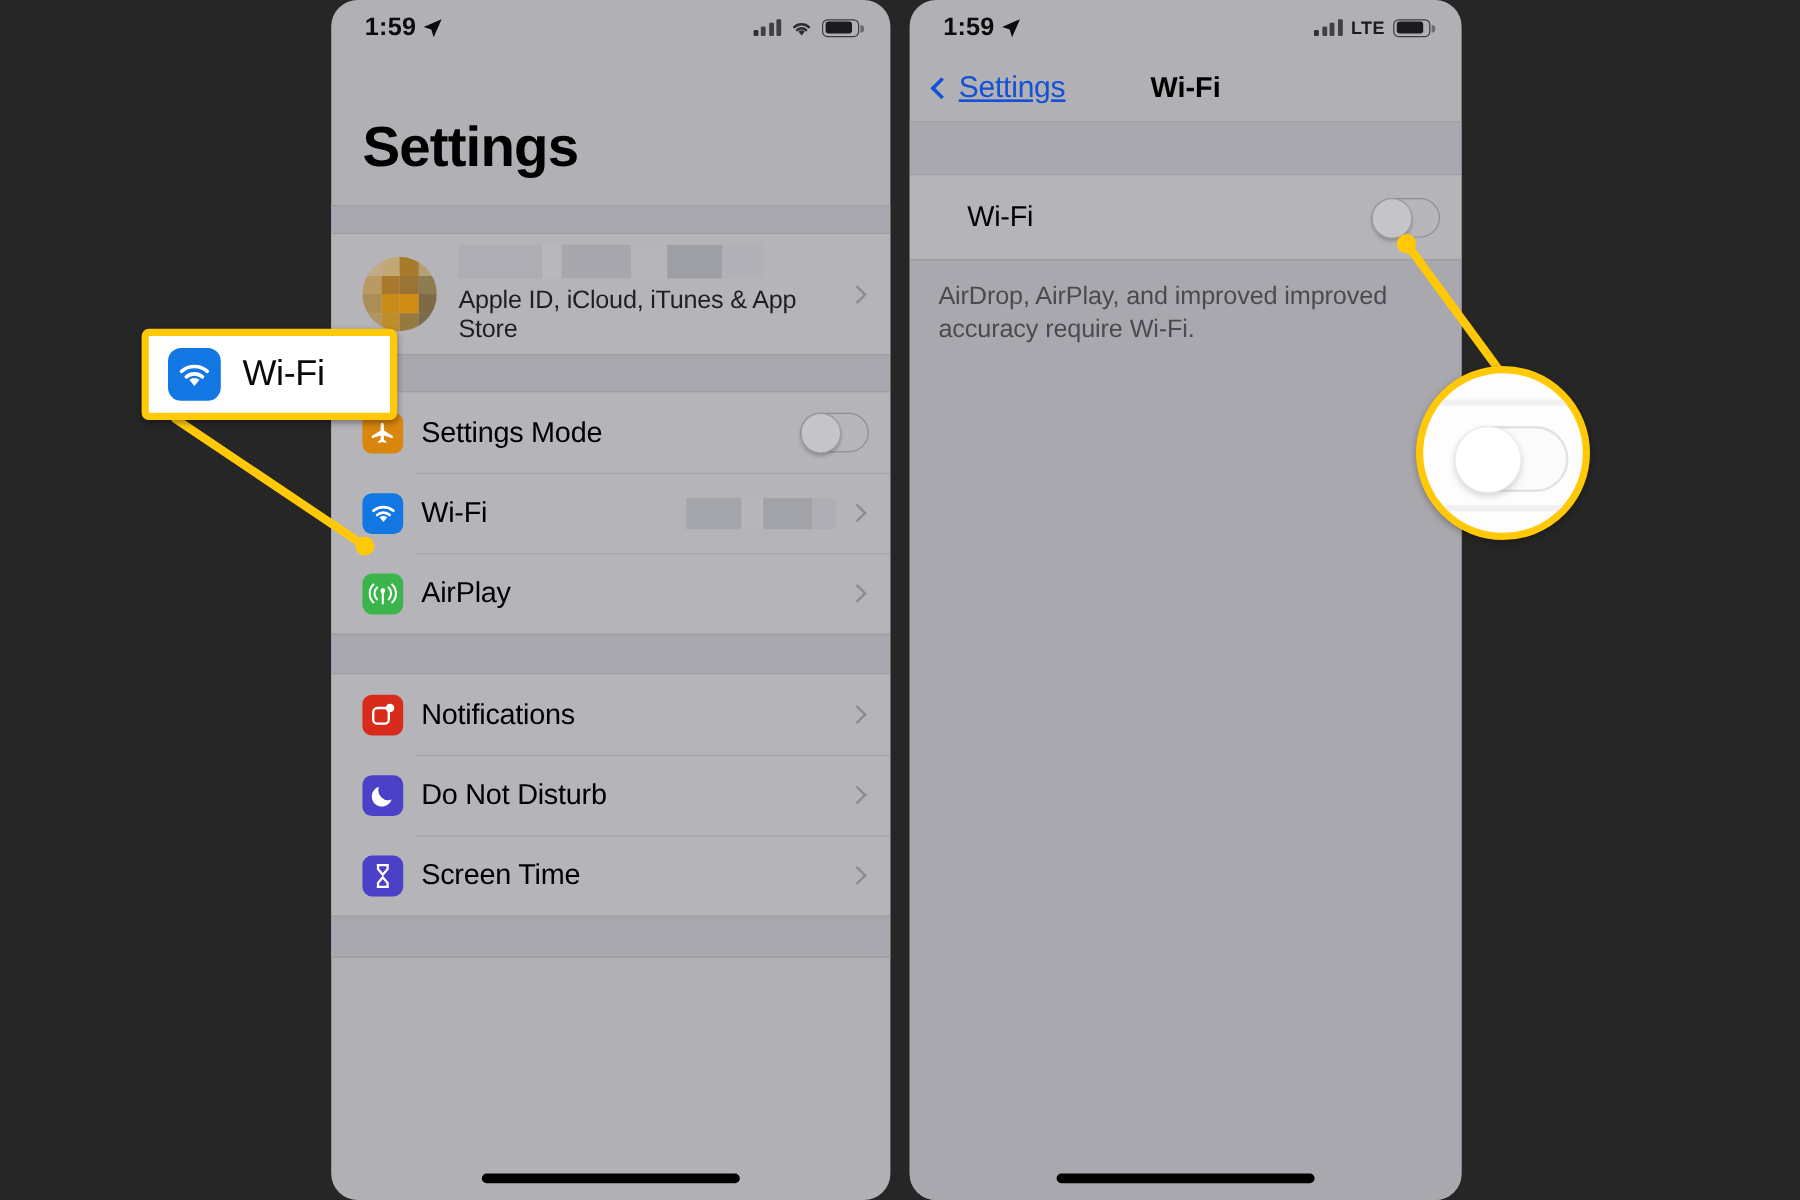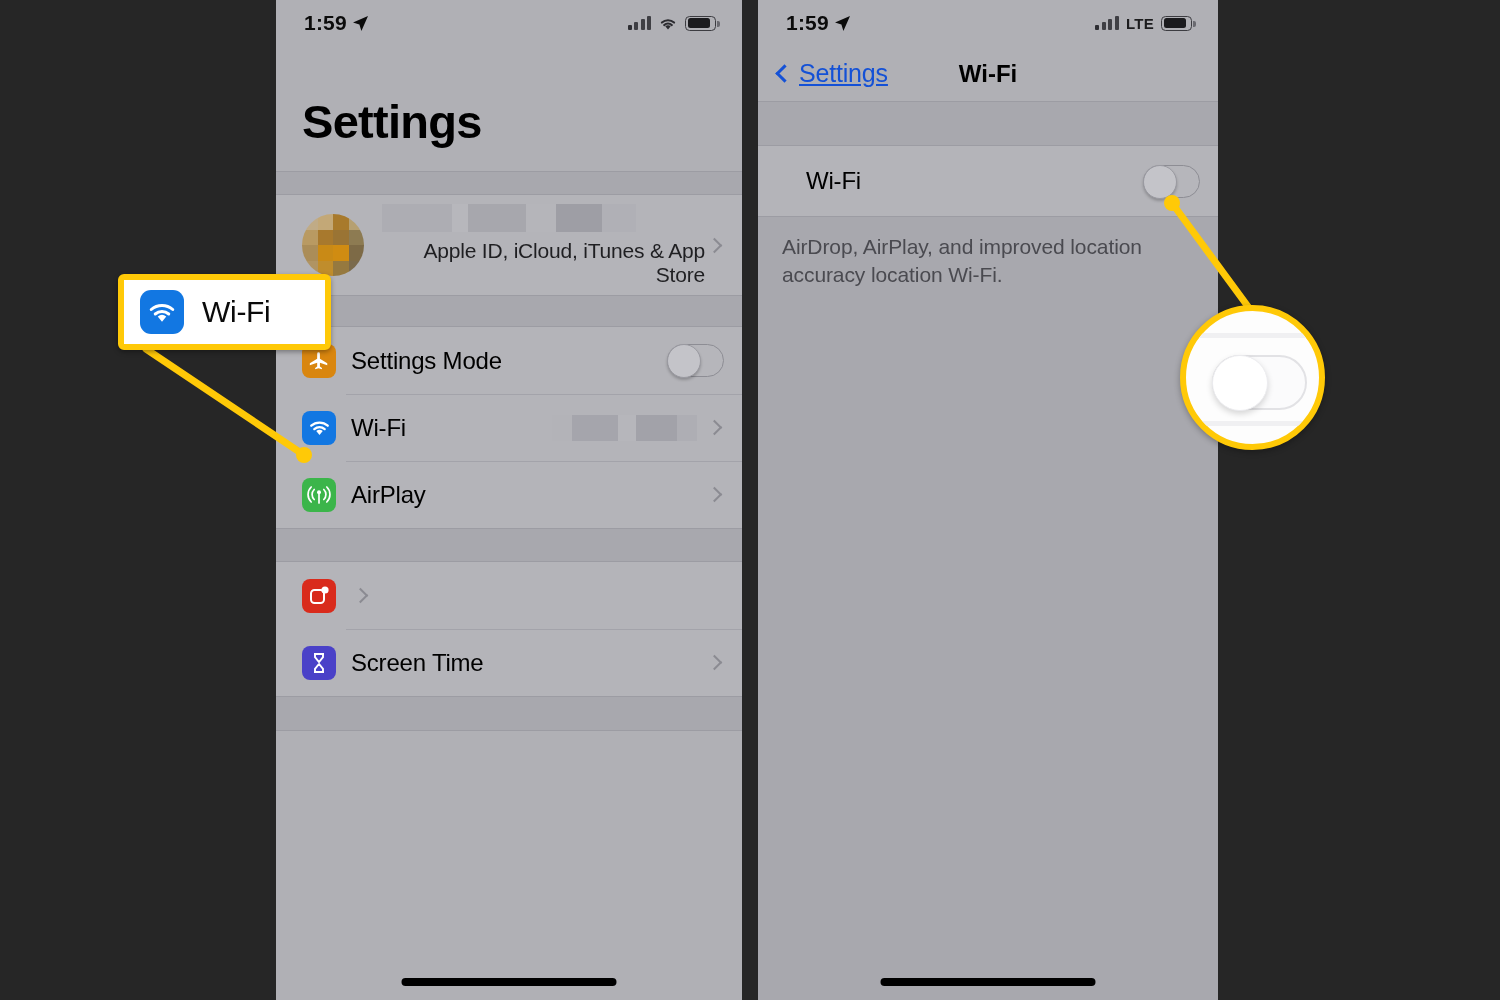--- a/index.html
+++ b/index.html
@@ -9,20 +9,21 @@
     font-family: "Liberation Sans", sans-serif;
     overflow: hidden;
   }
   .stage { position: relative; width: 1500px; height: 1000px; background: #262626; }
 
   
   .phone {
     position: absolute; top: 0; height: 1000px;
     background: #b0b0b5;
     overflow: hidden;
+    border-radius: 22px;
   }
   #phone-left  { left: 276px; width: 466px; }
   #phone-right { left: 758px; width: 460px; }
 
   
   .statusbar {
     height: 46px; position: relative;
     display: flex; align-items: center; justify-content: space-between;
     padding: 0 26px 0 28px;
   }
@@ -84,21 +85,21 @@
   
   .account-row { min-height: 100px; align-items: center; }
   .avatar {
     width: 62px; height: 62px; border-radius: 50%; flex: 0 0 62px; margin-right: 18px;
     overflow: hidden; display: grid; grid-template-columns: repeat(4,1fr); grid-template-rows: repeat(4,1fr);
   }
   .avatar i { display:block; }
   .account-text { flex: 1 1 auto; }
   .acct-name { display: flex; height: 28px; margin-bottom: 7px; }
   .acct-name span { display:block; }
-  .acct-sub { font-size: 21px; color: #1f1f22; letter-spacing: -.2px; text-align: right; }
+  .acct-sub { font-size: 21px; color: #1f1f22; letter-spacing: -.2px; }
 
   
   .toggle {
     position: relative; width: 57px; height: 33px; border-radius: 17px;
     border: 1.5px solid #8d8d94; background: #b6b6bb; flex: 0 0 57px;
   }
   .toggle .knob {
     position: absolute; top: -1px; left: -1px; width: 34px; height: 34px; border-radius: 50%;
     background: #c4c4c9; border: 1px solid #9a9aa1;
     box-shadow: 0 2px 3px rgba(0,0,0,.22);
@@ -290,24 +291,34 @@
 
     <div class="group">
 
       <div class="row">
         <span class="row-icon" style="background:#d92b1c">
           <svg width="24" height="24" viewBox="0 0 24 24">
             <rect x="4" y="6" width="13" height="13" rx="3.5" fill="none" stroke="#fff" stroke-width="2"></rect>
             <circle cx="18" cy="6" r="3.6" fill="#fff"></circle>
           </svg>
         </span>
-        <span class="chev"></span>
-      </div>
-
-
+        <span class="row-label">Notifications</span>
+        <span class="chev"></span>
+      </div>
+
+
+      <div class="row">
+        <span class="row-icon" style="background:#4a41c8">
+          <svg width="22" height="22" viewBox="0 0 24 24">
+              <path fill="#fff" d="M20 15.5A9 9 0 0 1 8.5 4 9.2 9.2 0 1 0 20 15.5z"></path>
+            </svg>
+        </span>
+        <span class="row-label">Do Not Disturb</span>
+        <span class="chev"></span>
+      </div>
 
       <div class="row">
         <span class="row-icon" style="background:#4a41c8">
           <svg width="18" height="24" viewBox="0 0 18 24">
             <path fill="none" stroke="#fff" stroke-width="1.9" d="M4 3h10M4 21h10M5 3v3.2L9 11l4-4.8V3M5 21v-3.2L9 13l4 4.8V21"></path>
           </svg>
         </span>
         <span class="row-label">Screen Time</span>
         <span class="chev"></span>
       </div>
@@ -355,21 +366,21 @@
     <div class="group">
       <div class="row" style="padding-left:48px;min-height:70px">
         <span class="row-label">Wi-Fi</span>
         <span class="toggle">
             <span class="knob"></span>
           </span>
       </div>
     </div>
 
     <div class="gap" style="height:100%;border-top:1px solid #9c9ca3">
-      <div class="wifi-desc">AirDrop, AirPlay, and improved location accuracy location Wi-Fi.</div>
+      <div class="wifi-desc">AirDrop, AirPlay, and improved improved accuracy require Wi-Fi.</div>
     </div>
 
     <div class="home-ind"></div>
   </div>
 
   <svg class="lead">
     <line x1="146" y1="349" x2="304" y2="455" stroke="#ffc907" stroke-width="7" stroke-linecap="round"></line>
     <circle cx="304" cy="455" r="8" fill="#ffc907"></circle>
     <line x1="1172" y1="203" x2="1252" y2="312" stroke="#ffc907" stroke-width="7" stroke-linecap="round"></line>
     <circle cx="1172" cy="203" r="8" fill="#ffc907"></circle>

